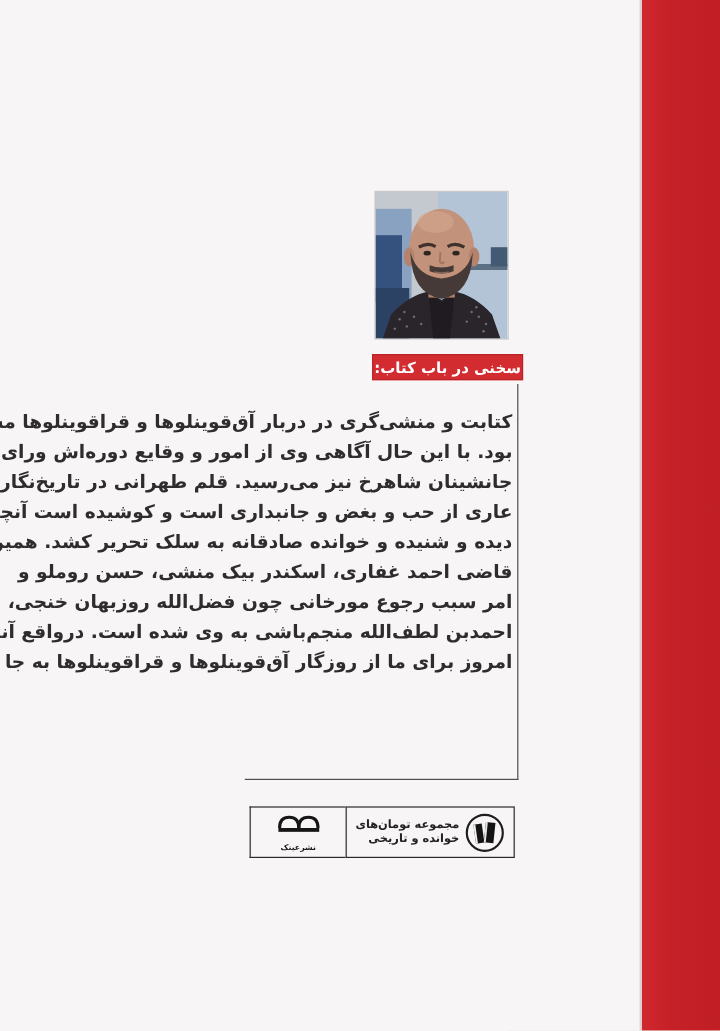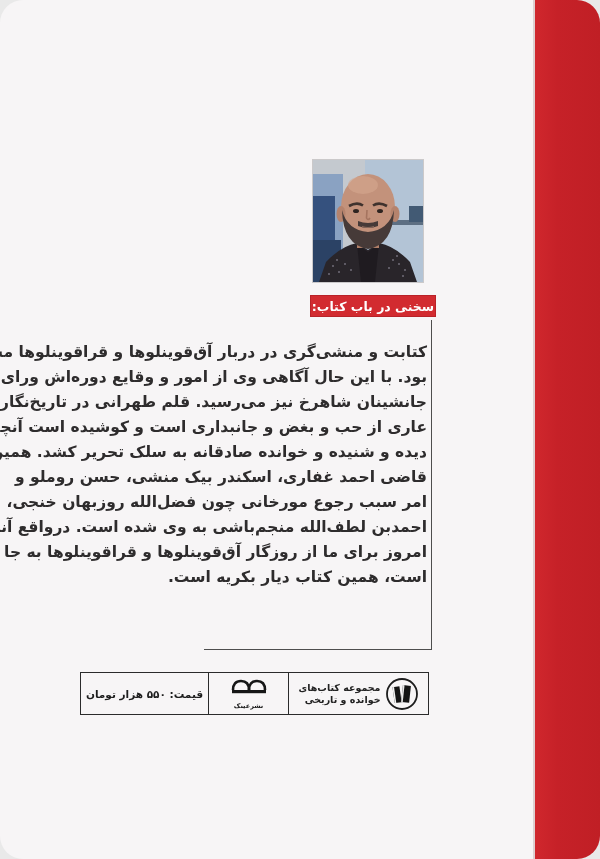--- a/index.html
+++ b/index.html
@@ -1,20 +1,19 @@
 <!DOCTYPE html>
 <html lang="fa"><head>
 <meta charset="utf-8">
 <style>
   html,body{margin:0;padding:0;background:#e9e9e9;}
   .cover{
     position:relative;width:600px;height:859px;overflow:hidden;
     background:#f7f5f6;
     font-family:"DejaVu Sans",sans-serif;
-    border-radius:23px;
   }
   
   .spine{
     position:absolute;top:0;right:0;width:65px;height:859px;
     background:linear-gradient(to right,#d0272d 0%,#c62128 35%,#c01f25 100%);
     border-left:2px solid #decfd0;
   }
   
   .photo{
     position:absolute;left:313px;top:160px;width:110px;height:122px;
@@ -116,51 +115,47 @@
   <div class="about">
     <div class="ln">کتابت و منشی‌گری در دربار آق‌قوینلوها و قراقوینلوها مشغول</div>
     <div class="ln">بود. با این حال آگاهی وی از امور و وقایع دوره‌اش ورای این دو</div>
     <div class="ln">جانشینان شاهرخ نیز می‌رسید. قلم طهرانی در تاریخ‌نگاری</div>
     <div class="ln">عاری از حب و بغض و جانبداری است و کوشیده است آنچه</div>
     <div class="ln">دیده و شنیده و خوانده صادقانه به سلک تحریر کشد. همین</div>
     <div class="ln">قاضی احمد غفاری، اسکندر بیک منشی، حسن روملو و</div>
     <div class="ln">امر سبب رجوع مورخانی چون فضل‌الله روزبهان خنجی،</div>
     <div class="ln">احمدبن لطف‌الله منجم‌باشی به وی شده است. درواقع آنچه</div>
     <div class="ln">امروز برای ما از روزگار آق‌قوینلوها و قراقوینلوها به جا مانده</div>
-    <div class="ln last">است، همین کتاب دیار بکریه است.</div>
   </div>
 
   <div class="footer">
 
     <div class="fbox series">
       <svg width="34" height="34" viewBox="0 0 34 34" xmlns="http://www.w3.org/2000/svg">
         <circle cx="17" cy="17" r="15" fill="none" stroke="#1d1d1d" stroke-width="1.8"></circle>
         <g transform="rotate(-8 17 17)">
           <rect x="8.5" y="9" width="7" height="16" fill="#141414"></rect>
           <rect x="8.5" y="9" width="1.6" height="16" fill="#f2f2f2"></rect>
         </g>
         <g transform="rotate(6 17 17)">
           <rect x="17" y="8" width="8" height="17" fill="#141414"></rect>
           <rect x="17" y="8" width="1.6" height="17" fill="#e8e8e8"></rect>
         </g>
       </svg>
       <div class="series-text">
-        <div>مجموعه کتاب‌های</div>
+        <div>مجموعه تومان‌های</div>
         <div>خوانده و تاریخی</div>
       </div>
     </div>
 
     <div class="fbox eynak">
       <svg width="40" height="19" viewBox="0 0 40 19" xmlns="http://www.w3.org/2000/svg">
         <path d="M4,13 Q4,4 12,4 Q20,4 20,13" fill="none" stroke="#161616" stroke-width="2.6"></path>
         <path d="M20,13 Q20,4 28,4 Q36,4 36,13" fill="none" stroke="#161616" stroke-width="2.6"></path>
         <rect x="3" y="13" width="34" height="3.2" fill="#161616"></rect>
       </svg>
       <div class="eynak-name">نشرعینک</div>
     </div>
 
-    <div class="fbox price">
-      <div class="price-text">قیمت: ۵۵۰ هزار تومان</div>
-    </div>
 
   </div>
 
 </div>
 
 </body></html>

